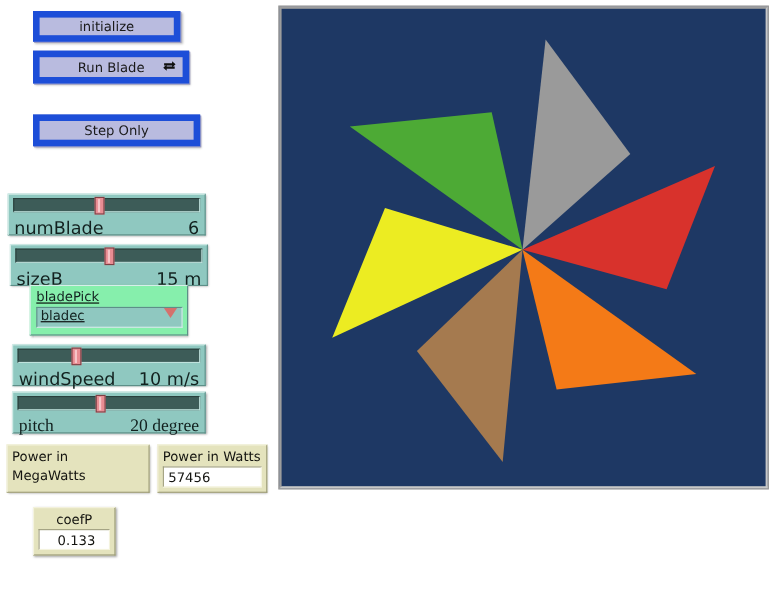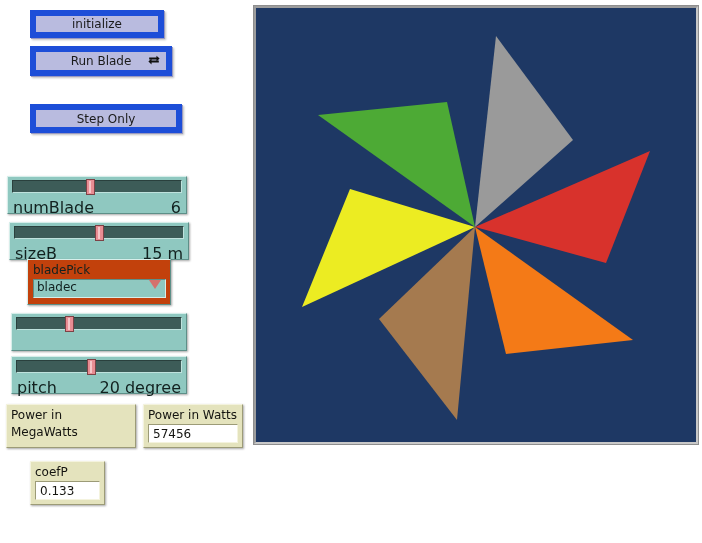--- a/index.html
+++ b/index.html
@@ -84,28 +84,29 @@
     align-items: flex-end;
     font-size: 16px;
     color: #12211f;
     height: 18px;
     padding: 6px 1px;
   }
 
   
   .dropdown-widget {
     position: absolute;
-    background: #c2410c;
+    background: #86efac;
     border-top: 1px solid #d6eeea;
     border-left: 1px solid #d6eeea;
     border-right: 1px solid #5d8f88;
     border-bottom: 1px solid #5d8f88;
     box-shadow: 1px 1px 2px rgba(0,0,0,0.35);
     box-sizing: border-box;
     padding: 2px 4px 4px 5px;
+    text-decoration: underline;
   }
   .dropdown-label {
     font-size: 12px;
     color: #12211f;
     height: 17px;
     line-height: 17px;
   }
   .dropdown-select {
     height: 19px;
     background: #8fc8c0;
@@ -212,22 +213,26 @@
       </div>
       <div class="slider-row">
         <span>sizeB</span>
         <span>15 m</span>
       </div>
     </div>
     <div class="slider-widget" style="left: 11px; top: 313px; width: 176px; height: 38px;">
       <div class="slider-track">
         <div class="slider-thumb" style="left: calc(32% - 4px);"></div>
       </div>
-    </div>
-    <div class="slider-widget" style="left: 11px; top: 356px; width: 176px; height: 38px;">
+      <div class="slider-row">
+        <span>windSpeed</span>
+        <span>10 m/s</span>
+      </div>
+    </div>
+    <div class="slider-widget" style="left: 11px; top: 356px; width: 176px; height: 38px; font-family: Liberation Serif, serif;">
       <div class="slider-track">
         <div class="slider-thumb" style="left: calc(45% - 4px);"></div>
       </div>
       <div class="slider-row">
         <span>pitch</span>
         <span>20 degree</span>
       </div>
     </div>
   </div>
 
@@ -240,21 +245,21 @@
 </div>
 
 <div id="outputs-layer">
     <div class="output-widget" style="left: 6px; top: 404px; width: 130px; height: 44px;">
       <div class="output-label">Power in MegaWatts</div>
     </div>
     <div class="output-widget" style="left: 143px; top: 404px; width: 100px; height: 44px;">
       <div class="output-label">Power in Watts</div>
       <div class="output-value">57456</div>
     </div>
-    <div class="output-widget" style="left: 30px; top: 461px; width: 75px; height: 44px;">
+    <div class="output-widget" style="left: 30px; top: 461px; width: 75px; height: 44px; text-align: center;">
       <div class="output-label">coefP</div>
       <div class="output-value">0.133</div>
     </div>
   </div>
 
 <div id="canvas-panel">
   <svg id="blade-svg" viewBox="0 0 440 434" preserveAspectRatio="none">
       <polygon points="219,219 240,28 317,132" fill="#9a9a9a"></polygon>
       <polygon points="219,219 62,107 191,94" fill="#4daa35"></polygon>
       <polygon points="219,219 94,181 46,299" fill="#ecec22"></polygon>

